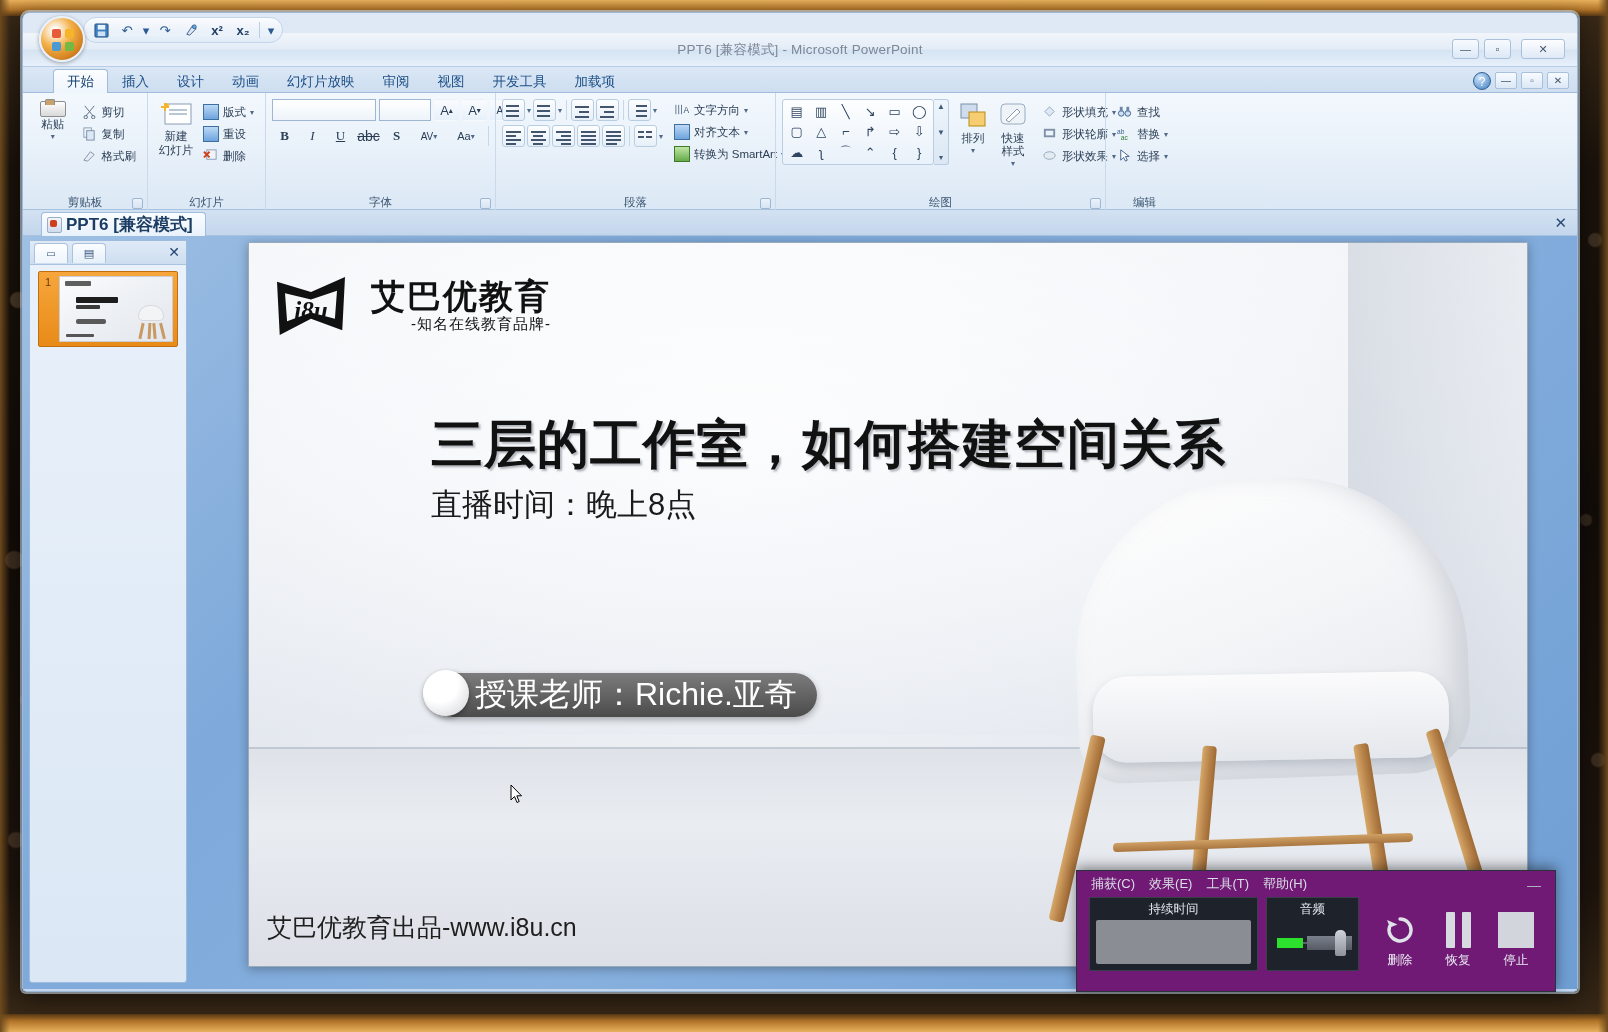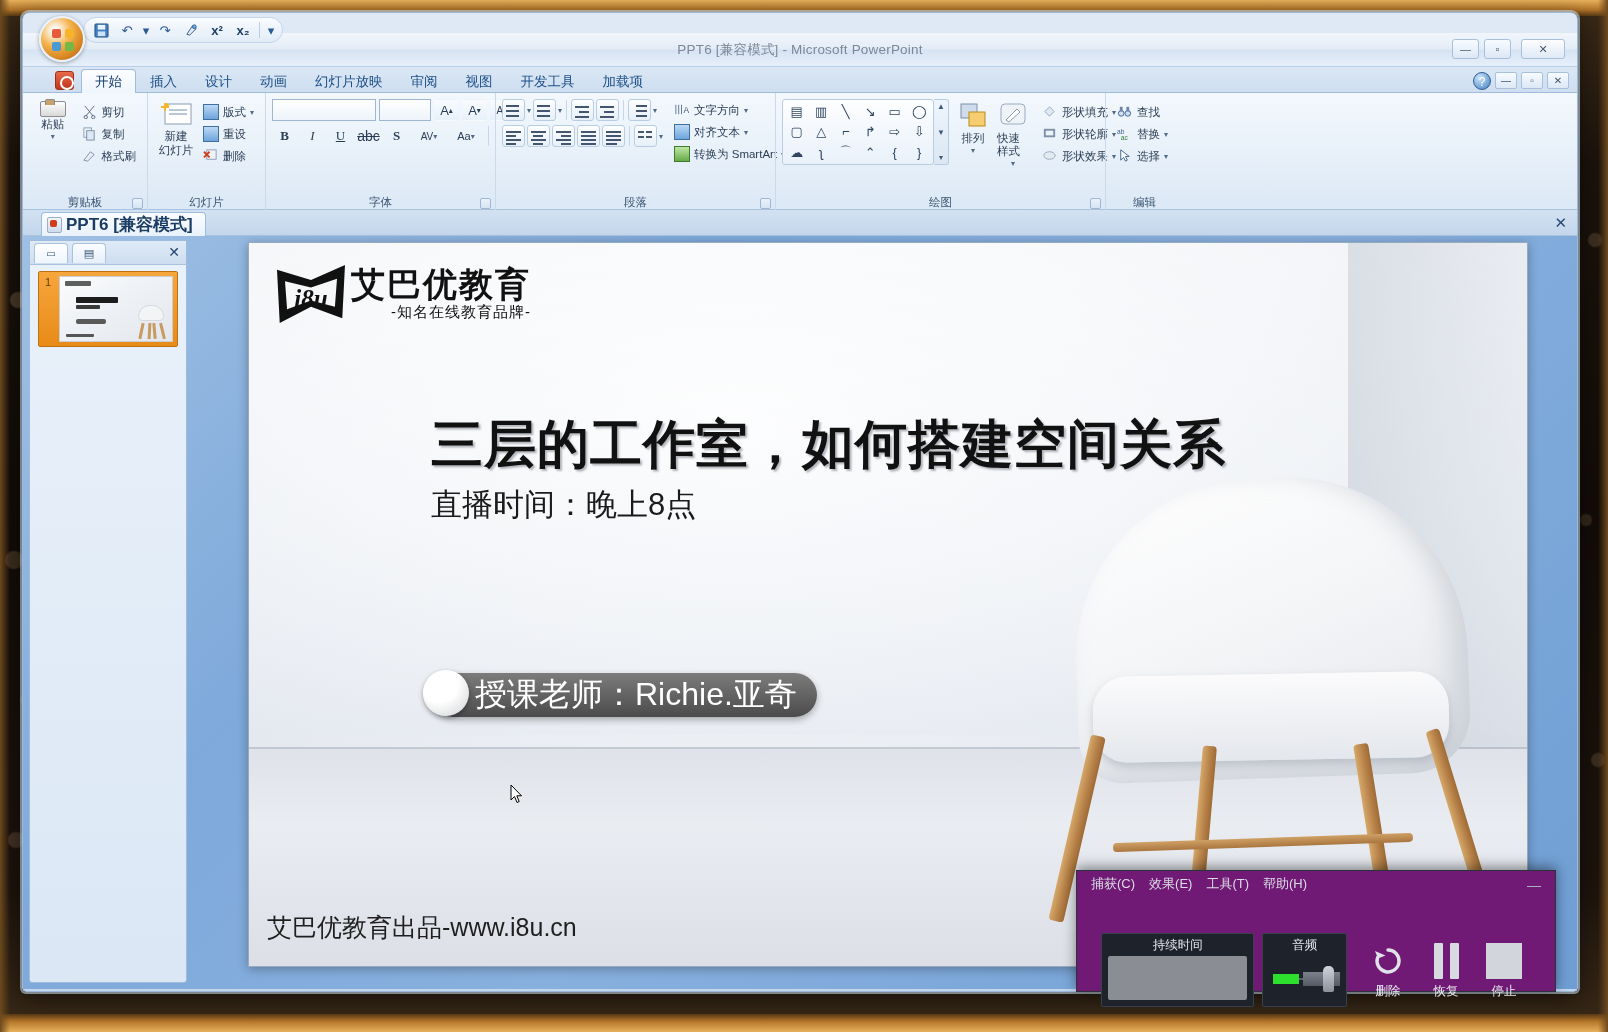--- a/index.html
+++ b/index.html
@@ -60,21 +60,21 @@
   
   #qat{ position:absolute; left:66px; top:6px; height:22px; display:flex; align-items:center; gap:2px; z-index:6;}
   .qat-btn{ width:24px; height:21px; border-radius:3px; display:flex; align-items:center; justify-content:center;
      font-size:13px; color:#2b5a93;}
   .qat-sep{width:1px;height:16px;background:#b9cde4;margin:0 2px;}
   #qat-wrap{position:absolute; left:60px; top:4px; height:26px; width:200px;
     border:1px solid #c2d5ea; border-radius:13px;
     background:linear-gradient(180deg,rgba(255,255,255,.85),rgba(222,234,247,.8)); z-index:5;}
 
   
-  #tabs{ position:relative; height:26px; padding-left:58px; display:flex; align-items:flex-end;
+  #tabs{ position:relative; height:26px; padding-left:30px; display:flex; align-items:flex-end;
     background:linear-gradient(180deg,#dbe7f5,#cddef0);}
   #tabs::after{content:""; position:absolute; left:0; right:0; bottom:0; height:1px; background:#9fbcdc;}
   .tab{ height:24px; padding:0 13px; font-size:13.5px; color:#1d4f87; line-height:24px;
     border:1px solid transparent; border-bottom:none; border-radius:4px 4px 0 0; position:relative;}
   .tab.active{ background:linear-gradient(180deg,#fcfdff,#eef5fc); border-color:#9fbcdc; color:#17406f; z-index:3;}
   #pptico{ position:absolute; left:32px; bottom:3px; width:19px; height:19px; border-radius:3px;
     background:linear-gradient(180deg,#e86a4a,#c0351c); border:1px solid #a32c14;}
   #pptico:after{content:"";position:absolute;left:4px;top:4px;width:10px;height:10px;border:2px solid #fff;border-radius:50%;}
   #helpq{position:absolute; right:86px; bottom:3px; width:18px;height:18px;border-radius:50%;
     background:radial-gradient(circle at 35% 30%,#cfe6fb,#3f7ec0); color:#fff; font-size:12px;
@@ -88,21 +88,21 @@
     background:linear-gradient(180deg,#f3f8fd 0%,#e7f0f9 55%,#dbe8f5 100%);
     border-bottom:1px solid #a9c3de; display:flex; }
   .grp{ position:relative; height:117px; padding:4px 6px 0 6px; display:flex; flex-direction:column;}
   .grp + .grp{ border-left:1px solid #cadaeb;}
   .grp-body{ flex:1; display:flex; align-items:flex-start; padding-top:2px;}
   .grp-title{ height:16px; text-align:center; font-size:11.5px; color:#3c5572; line-height:16px;}
   .dlg{position:absolute; right:4px; bottom:1px; width:11px;height:11px;border:1px solid #9fb6d0;
     border-radius:2px; background:linear-gradient(180deg,#eaf2fb,#d6e4f3);}
   .bigbtn{ width:54px; display:flex; flex-direction:column; align-items:center; gap:1px;
     font-size:11.5px; color:#2b3e55; padding-top:2px;}
-  .bigbtn .lab{line-height:13px;}
+  .bigbtn .lab{text-align:center; line-height:13px;}
   .smlist{ display:flex; flex-direction:column; gap:2px; padding-top:3px;}
   .smbtn{ display:flex; align-items:center; gap:4px; font-size:11.5px; color:#2b3e55; height:20px; padding:0 4px;
     border:1px solid transparent; border-radius:3px; white-space:nowrap;}
   .ic{ width:16px;height:16px; display:inline-block; position:relative; flex:0 0 16px;}
   .caret{ font-size:8px; color:#50688a; }
 
   
   .ic-clip{background:linear-gradient(180deg,#fefefe,#d9d9d9);border:1px solid #8d8d8d;border-radius:2px;}
   .ic-clip:after{content:"";position:absolute;left:4px;top:-3px;width:8px;height:5px;border:1px solid #8d8d8d;border-bottom:none;background:#c9a16a;border-radius:2px 2px 0 0;}
   .ic-bl{background:linear-gradient(180deg,#bcd9f5,#6ea4dd);border:1px solid #3f6f9f;}
@@ -183,21 +183,21 @@
       radial-gradient(ellipse 80% 70% at 38% 26%, #ffffff 0%, #f4f6f9 40%, #e7ebf1 72%, #dadfe7 100%);}
   #wallshadow{position:absolute; left:0; right:0; top:0; height:68%;
     background:linear-gradient(180deg, rgba(255,255,255,.5), rgba(225,230,238,.25));}
   #floor{position:absolute; left:0; right:0; bottom:0; height:30%;
     background:linear-gradient(180deg,#dfe3e9 0%, #e9ecf1 35%, #dcdfe6 100%);}
   #floorline{position:absolute; left:0; right:0; bottom:30%; height:2px; background:rgba(160,168,180,.5);}
   #wallpanel{position:absolute; right:0; top:0; width:14%; height:100%;
     background:linear-gradient(90deg, rgba(186,194,206,.45), rgba(214,220,229,.25));}
 
   
-  #logo{position:absolute; left:28px; top:22px; display:flex; align-items:center; gap:6px;}
+  #logo{position:absolute; left:28px; top:34px; display:flex; align-items:center; gap:26px;}
   #logomark{position:relative; width:68px;height:58px;}
   #logomark .bow{position:absolute; inset:0;
     background:#111; clip-path:polygon(0% 8%, 50% 26%, 100% 0%, 96% 92%, 50% 72%, 4% 100%);}
   #logomark .inner{position:absolute; left:8px; top:13px; right:8px; bottom:13px; background:#f6f7f9;
     clip-path:polygon(0% 10%, 50% 30%, 100% 2%, 96% 90%, 50% 70%, 4% 98%);}
   #logomark .i8u{position:absolute; left:0; right:0; top:20px; text-align:center;
     font-family:"Liberation Serif", serif; font-style:italic; font-weight:bold; font-size:25px; color:#111;}
   #logotext{display:flex; flex-direction:column; gap:1px;}
   #logo-main{font-size:34px; font-weight:bold; color:#111; letter-spacing:2px; line-height:36px;}
   #logo-sub{font-size:15px; color:#111; letter-spacing:1px; text-align:right;}
@@ -242,21 +242,21 @@
   #statusbar{height:24px; background:linear-gradient(180deg,#cfe0f2,#b7cde8);
      border-top:1px solid #9fbcdc; display:flex; align-items:center; font-size:12px; color:#1b3c63;}
   .sbi{padding:0 14px; height:24px; line-height:24px; border-right:1px solid rgba(120,155,195,.5);}
 
   
   #rec{position:absolute; left:1076px; top:870px; width:480px; height:122px;
      background:#701a75; border:1px solid #2c323d; z-index:40; color:#e6e9ef;
      box-shadow:0 -3px 12px rgba(0,0,0,.45);}
   #rec-menu{height:26px; display:flex; align-items:center; gap:14px; padding:0 14px; font-size:13px; color:#d9dde5;}
   #rec-min{position:absolute; right:14px; top:6px; font-size:14px; color:#aab1bd;}
-  #rec-body{display:flex; align-items:center; padding:0 24px; gap:8px;margin-top:36px;}
+  #rec-body{display:flex; align-items:flex-end; padding:0 12px; gap:8px;}
   .rpanel{border:1px solid #39404c; border-radius:2px; background:#1d222b;}
   #p-dur{width:200px;}
   #p-aud{width:110px;}
   .rphead{height:22px; text-align:center; font-size:12.5px; line-height:22px; color:#e3e7ee;}
   #durbox{height:44px; margin:0 6px 6px 6px; background:#8a8d93; border-radius:2px;}
   #audbox{height:44px; margin:0 6px 6px 6px; position:relative; overflow:hidden;}
   #audline{position:absolute; left:4px; top:22px; right:4px; height:2px; background:#5d636e;}
   #audgreen{position:absolute; left:4px; top:18px; width:26px; height:10px; background:#2ee02e;}
   #audgray{position:absolute; left:34px; top:16px; width:52px; height:14px;
      background:linear-gradient(180deg,#7b818c,#555a64);}

